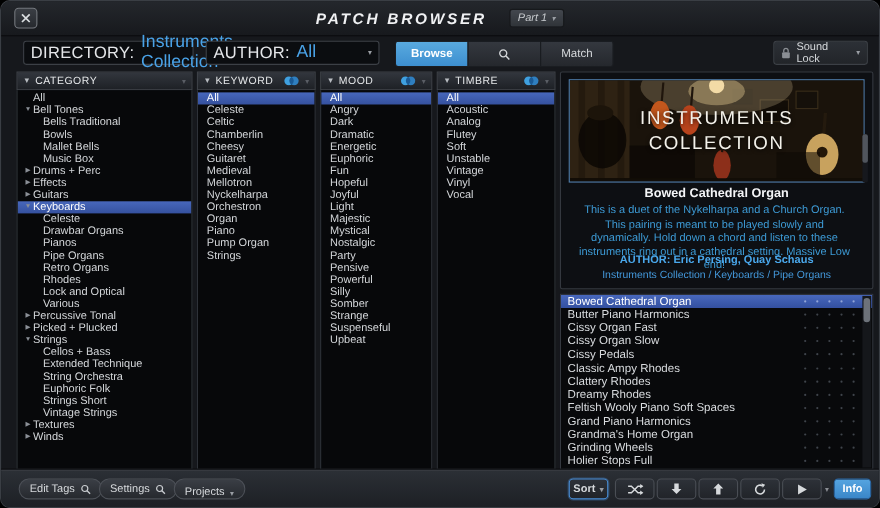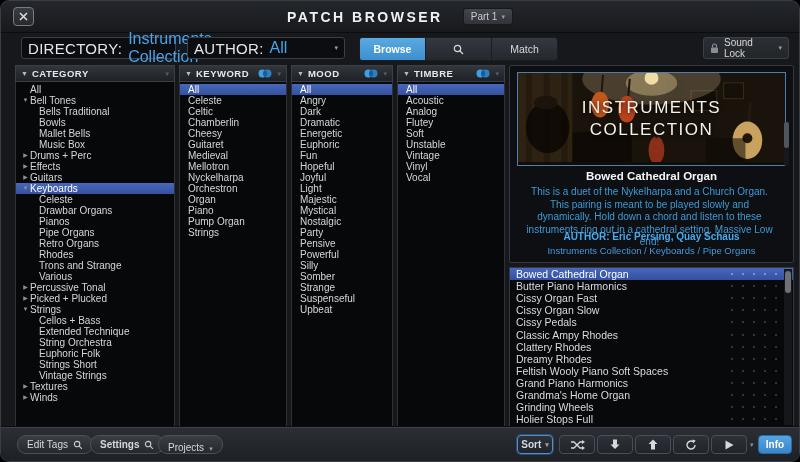--- a/index.html
+++ b/index.html
@@ -2,21 +2,21 @@
 <html><head>
 <meta charset="utf-8">
 <style>
   html,body{margin:0;padding:0;background:#000;}
   body{width:800px;height:462px;position:relative;font-family:"Liberation Sans",sans-serif;-webkit-font-smoothing:antialiased;}
   .window{position:absolute;inset:0;background:#16181c;border:1px solid #3a3e44;border-radius:9px;overflow:hidden;box-sizing:border-box;}
 
   
   .topbar{position:absolute;left:0;top:0;right:0;height:31px;background:linear-gradient(#24272c,#17191d);border-bottom:1px solid #0b0c0e;}
   .close-btn{position:absolute;left:12px;top:6px;width:21px;height:19px;border:1px solid #787c82;border-radius:4px;background:linear-gradient(#3a3e44,#26292e);color:#d9dcdf;display:flex;align-items:center;justify-content:center;cursor:pointer;box-sizing:border-box;}
-  .title-wrap{position:absolute;left:0;right:0;top:0;height:31px;display:flex;align-items:center;justify-content:center;gap:20px;}
+  .title-wrap{position:absolute;left:0;right:0;top:0;height:31px;display:flex;align-items:center;justify-content:center;gap:20px;font-style:italic;}
   .pb-title{color:#f0f1f3;font-size:14px;font-weight:bold;letter-spacing:2.5px;}
   .part-btn{background:linear-gradient(#43474e,#303439);border:1px solid #17191c;border-radius:3px;color:#c7cace;font-size:10px;padding:2px 7px;display:flex;align-items:center;gap:4px;cursor:pointer;}
   .chev{font-size:7px;color:#9a9ea4;}
 
   
   .filterbar{position:absolute;left:0;top:32px;right:0;height:30px;}
   .drop{position:absolute;top:4px;height:22px;background:#0b0d10;border:1px solid #3c4046;border-radius:3px;display:flex;align-items:center;padding:0 6px;box-sizing:border-box;cursor:pointer;}
   .drop .lab{color:#e4e6e9;font-size:15px;font-weight:normal;letter-spacing:.3px;margin-right:6px;}
   .drop .val{color:#4aa3e8;font-size:16px;flex:1;}
   .drop-directory{left:20px;width:155px;}
@@ -28,21 +28,21 @@
   .soundlock{position:absolute;right:10px;top:4px;width:86px;height:22px;background:linear-gradient(#2c3036,#222529);border:1px solid #3c4046;border-radius:3px;display:flex;align-items:center;gap:5px;padding:0 6px;box-sizing:border-box;color:#d5d8db;font-size:10px;cursor:pointer;}
 
   
   .col{position:absolute;top:64px;height:362px;box-sizing:border-box;}
   .col-category{left:14px;width:160px;}
   .col-keyword{left:178px;width:108px;}
   .col-mood{left:290px;width:102px;}
   .col-timbre{left:396px;width:108px;}
   .col-header{height:17px;background:linear-gradient(#32363d,#1e2126);border:1px solid #3c4046;display:flex;align-items:center;padding:0 5px;box-sizing:border-box;cursor:pointer;}
   .col-header .tri{font-size:7px;color:#b8bcc1;margin-right:4px;}
-  .col-header .htxt{color:#e6e8ea;font-size:9.5px;font-weight:bold;letter-spacing:.5px;flex:1;}
+  .col-header .htxt{color:#e6e8ea;font-size:9.5px;font-weight:normal;letter-spacing:.5px;flex:1;}
   .col-header .hchev{font-size:7px;color:#5a5e65;margin-left:3px;}
   .col-list{height:345px;background:#07080a;border:1px solid #2e3238;border-top:none;overflow:hidden;padding-top:2px;box-sizing:border-box;}
   .li{height:11px;line-height:11px;font-size:10px;color:#d4d7da;white-space:nowrap;cursor:pointer;display:flex;align-items:center;}
   .li .tarrow{width:9px;font-size:6px;color:#8a8f96;display:inline-block;text-align:center;flex:none;}
   .li.l0{padding-left:5px;}
   .li.l1{padding-left:23px;}
   .li.flat{padding-left:8px;}
   .li.sel{background:linear-gradient(#4767bb,#35519f);color:#fff;}
 
   
@@ -188,21 +188,21 @@
         <div class="li l1">
           <span>Pipe Organs</span>
         </div>
         <div class="li l1">
           <span>Retro Organs</span>
         </div>
         <div class="li l1">
           <span>Rhodes</span>
         </div>
         <div class="li l1">
-          <span>Trons and Strange</span>
+          <span>Lock and Optical</span>
         </div>
         <div class="li l1">
           <span>Various</span>
         </div>
         <div class="li l0">
           <span class="tarrow">▶</span>
           <span>Percussive Tonal</span>
         </div>
         <div class="li l0">
           <span class="tarrow">▶</span>
@@ -599,21 +599,21 @@
   </div>
 
   <div class="bottombar">
     <div class="pill" style="left:16px;">
       <span>Edit Tags</span>
       <svg class="mag" width="10" height="10" viewBox="0 0 11 11">
           <circle cx="4.5" cy="4.5" r="3" fill="none" stroke="#c9ccd0" stroke-width="1.2"></circle>
           <path d="M6.8 6.8 L9.8 9.8" stroke="#c9ccd0" stroke-width="1.3"></path>
         </svg>
     </div>
-    <div class="pill" style="left:89px;font-weight:bold;">
+    <div class="pill" style="left:89px;">
       <span>Settings</span>
       <svg class="mag" width="10" height="10" viewBox="0 0 11 11">
           <circle cx="4.5" cy="4.5" r="3" fill="none" stroke="#c9ccd0" stroke-width="1.2"></circle>
           <path d="M6.8 6.8 L9.8 9.8" stroke="#c9ccd0" stroke-width="1.3"></path>
         </svg>
     </div>
     <div class="pill" style="left:157px;align-items:flex-end;">
       <span>Projects</span>
       <span class="chev">▾</span>
     </div>

